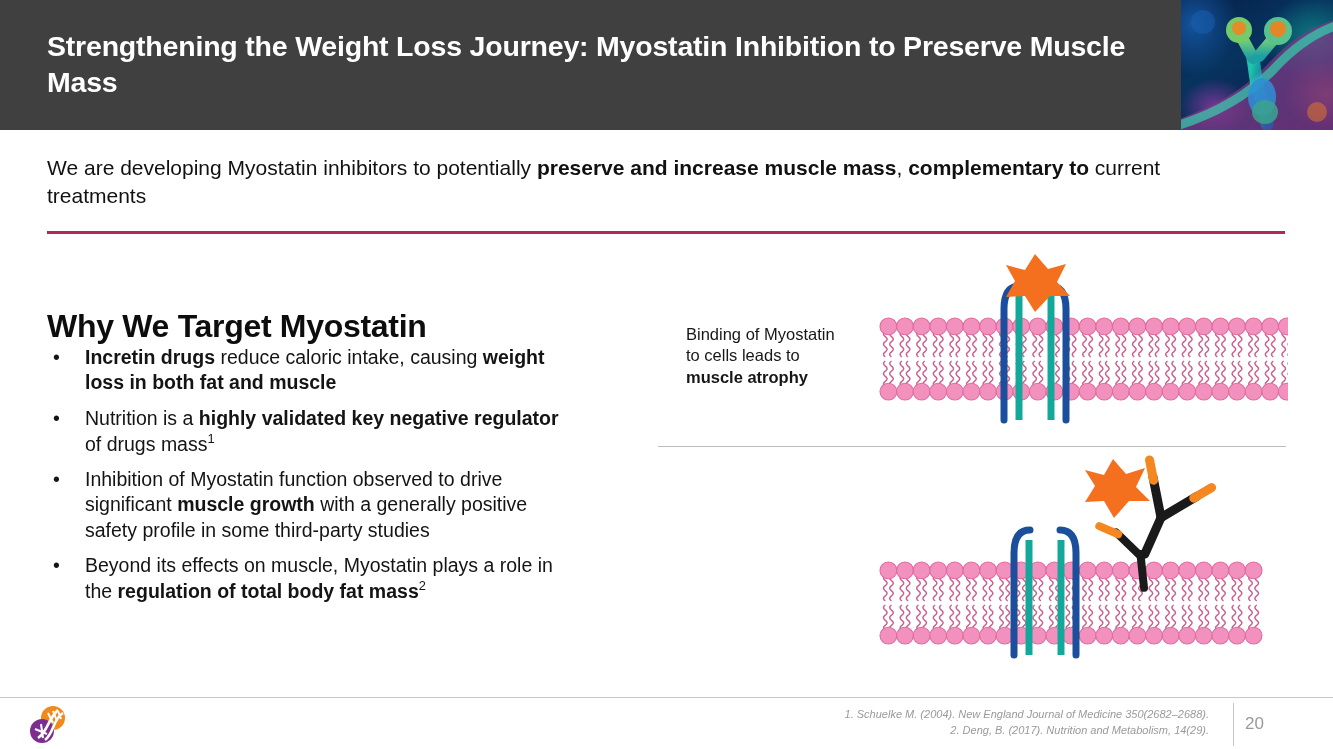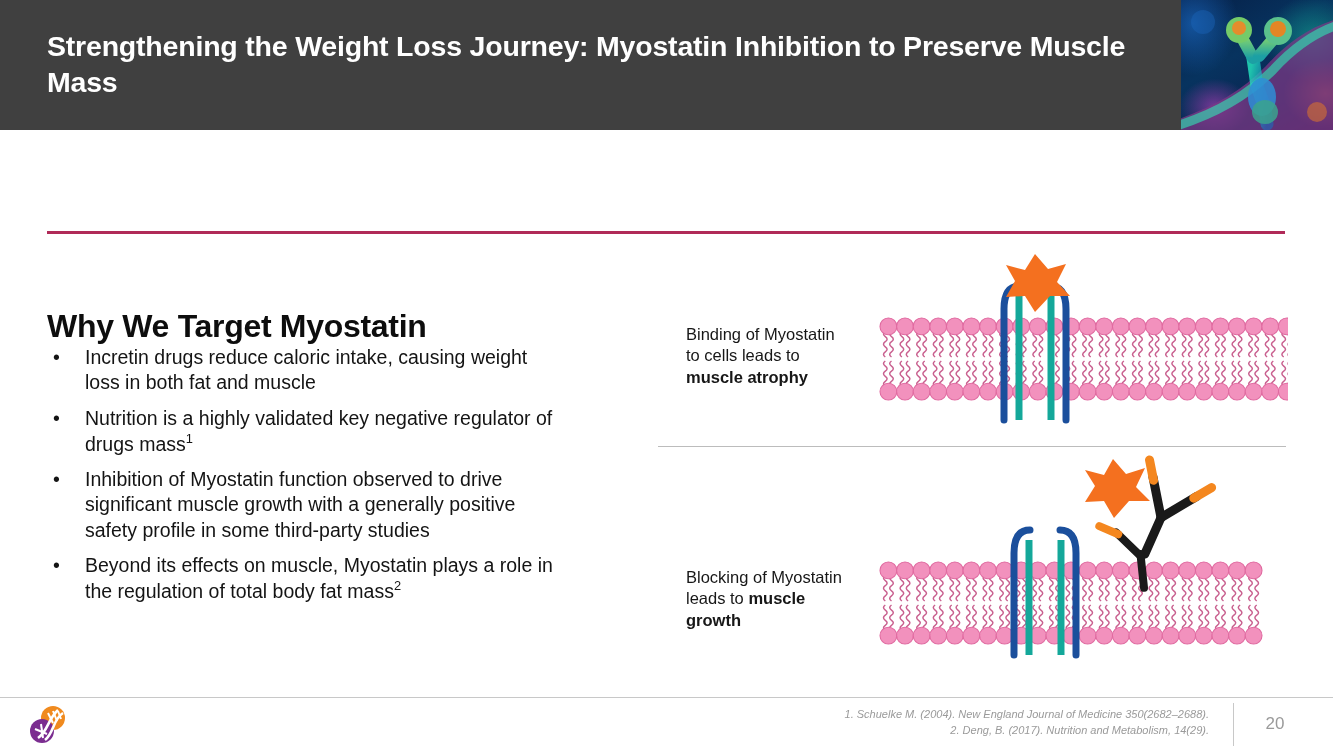--- a/index.html
+++ b/index.html
@@ -101,21 +101,21 @@
     margin-bottom: 10px;
   }
   .bullet .dot {
     position: absolute;
     left: 6px;
     top: 0px;
     font-size: 19.5px;
     line-height: 1.30;
     color: #141414;
   }
-  .bullet b { font-weight: normal; }
+  .bullet b { font-weight: bold; }
   .bullet sup { font-size: 0.66em; vertical-align: super; font-weight: normal; }
 
   
   .diagram-top {
     position: absolute;
     left: 658px; top: 252px;
     width: 630px; height: 186px;
   }
   .diagram-bottom {
     position: absolute;
@@ -178,21 +178,21 @@
     top: 703px;
     width: 1px;
     height: 43px;
     background: #c8c8c8;
   }
   .page-number {
     position: absolute;
     left: 1245px;
     top: 714px;
     width: 60px;
-    text-align: center;
+    text-align: left;
     font-size: 17px;
     color: #9a9a9a;
   }
 </style>
 </head>
 <body>
 
 <div class="slide">
 
   <div class="header">
@@ -221,20 +221,23 @@
           <circle cx="97" cy="29" r="8" fill="#ef8a22"></circle>
           <ellipse cx="81" cy="97" rx="14" ry="19" fill="#2f8fd6" opacity="0.9"></ellipse>
           <ellipse cx="84" cy="112" rx="13" ry="12" fill="#3aa98f" opacity="0.85"></ellipse>
         </g>
         <circle cx="22" cy="22" r="12" fill="#1b63b8" opacity="0.45"></circle>
         <circle cx="136" cy="112" r="10" fill="#e0762a" opacity="0.55"></circle>
       </svg>
     </div>
   </div>
 
+  <div class="subtitle">
+    <span>We are developing Myostatin inhibitors to potentially </span><b>preserve and increase muscle mass</b><span>, </span><b>complementary to</b><span> current treatments</span>
+  </div>
   <div class="rule-accent"></div>
 
   <div class="section-title">Why We Target Myostatin</div>
   <div class="bullets">
       <div class="bullet"><span class="dot">•</span><b>Incretin drugs</b><span> reduce caloric intake, causing </span><b>weight loss in both fat and muscle</b></div>
       <div class="bullet"><span class="dot">•</span><span>Nutrition is a </span><b>highly validated key negative regulator</b><span> of drugs mass</span><sup>1</sup></div>
       <div class="bullet"><span class="dot">•</span><span>Inhibition of Myostatin function observed to drive significant </span><b>muscle growth</b><span> with a generally positive safety profile in some third-party studies</span></div>
       <div class="bullet"><span class="dot">•</span><span>Beyond its effects on muscle, Myostatin plays a role in the </span><b>regulation of total body fat mass</b><sup>2</sup></div>
     </div>
 
@@ -407,21 +410,20 @@
         <path d="M392,34 C405,34 408,45 408,57 L408,168" stroke="#1b4f9c" stroke-width="7" fill="none" stroke-linecap="round"></path>
         <line x1="361" y1="44" x2="361" y2="168" stroke="#14a89a" stroke-width="7"></line>
         <line x1="393" y1="44" x2="393" y2="168" stroke="#14a89a" stroke-width="7"></line>
       </g>
 
       <path d="M377,2 L390,17 L408,12 L399,30 L412,44 L392,44 L377,60 L367,44 L348,45 L357,29 L348,13 L367,18 Z" fill="#f4701f"></path>
     </svg>
   </div>
 
   <div class="diagram-bottom">
-    <div class="dia-caption cap-bottom"><span>Blocking of Myostatin leads to </span><b>muscle growth</b></div>
     <svg class="dia-art" width="630" height="205" viewBox="0 0 630 205">
       <g id="bilayer-bottom">
           <path d="M227.3,115.4 Q230.9,117.95 227.3,120.5 Q223.70000000000002,123.05000000000001 227.3,125.60000000000001 Q230.9,128.15 227.3,130.70000000000002 Q223.70000000000002,133.25 227.3,135.8 Q230.9,138.35000000000002 227.3,140.9 Q223.70000000000002,143.45000000000002 227.3,146" stroke="#c9608f" stroke-width="1.5" fill="none"></path>
           <path d="M233.5,115.4 Q237.1,117.95 233.5,120.5 Q229.9,123.05000000000001 233.5,125.60000000000001 Q237.1,128.15 233.5,130.70000000000002 Q229.9,133.25 233.5,135.8 Q237.1,138.35000000000002 233.5,140.9 Q229.9,143.45000000000002 233.5,146" stroke="#c9608f" stroke-width="1.5" fill="none"></path>
           <path d="M227.3,180.6 Q230.9,178.04999999999998 227.3,175.5 Q223.70000000000002,172.95 227.3,170.4 Q230.9,167.85 227.3,165.29999999999998 Q223.70000000000002,162.75 227.3,160.2 Q230.9,157.64999999999998 227.3,155.1 Q223.70000000000002,152.54999999999998 227.3,150" stroke="#c9608f" stroke-width="1.5" fill="none"></path>
           <path d="M233.5,180.6 Q237.1,178.04999999999998 233.5,175.5 Q229.9,172.95 233.5,170.4 Q237.1,167.85 233.5,165.29999999999998 Q229.9,162.75 233.5,160.2 Q237.1,157.64999999999998 233.5,155.1 Q229.9,152.54999999999998 233.5,150" stroke="#c9608f" stroke-width="1.5" fill="none"></path>
           <path d="M243.9,115.4 Q247.5,117.95 243.9,120.5 Q240.3,123.05000000000001 243.9,125.60000000000001 Q247.5,128.15 243.9,130.70000000000002 Q240.3,133.25 243.9,135.8 Q247.5,138.35000000000002 243.9,140.9 Q240.3,143.45000000000002 243.9,146" stroke="#c9608f" stroke-width="1.5" fill="none"></path>
           <path d="M250.1,115.4 Q253.7,117.95 250.1,120.5 Q246.5,123.05000000000001 250.1,125.60000000000001 Q253.7,128.15 250.1,130.70000000000002 Q246.5,133.25 250.1,135.8 Q253.7,138.35000000000002 250.1,140.9 Q246.5,143.45000000000002 250.1,146" stroke="#c9608f" stroke-width="1.5" fill="none"></path>
           <path d="M243.9,180.6 Q247.5,178.04999999999998 243.9,175.5 Q240.3,172.95 243.9,170.4 Q247.5,167.85 243.9,165.29999999999998 Q240.3,162.75 243.9,160.2 Q247.5,157.64999999999998 243.9,155.1 Q240.3,152.54999999999998 243.9,150" stroke="#c9608f" stroke-width="1.5" fill="none"></path>
           <path d="M250.1,180.6 Q253.7,178.04999999999998 250.1,175.5 Q246.5,172.95 250.1,170.4 Q253.7,167.85 250.1,165.29999999999998 Q246.5,162.75 250.1,160.2 Q253.7,157.64999999999998 250.1,155.1 Q246.5,152.54999999999998 250.1,150" stroke="#c9608f" stroke-width="1.5" fill="none"></path>

